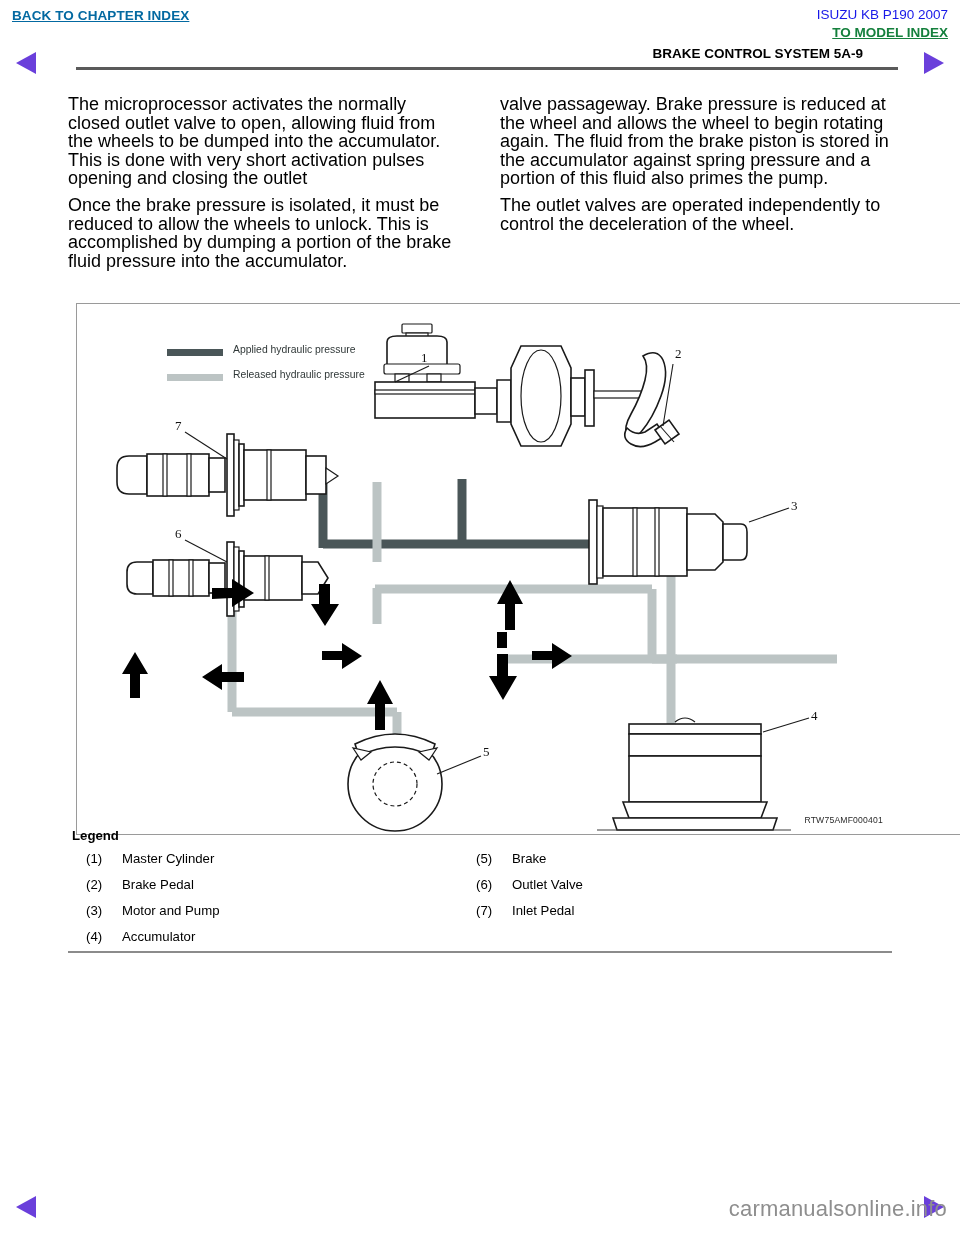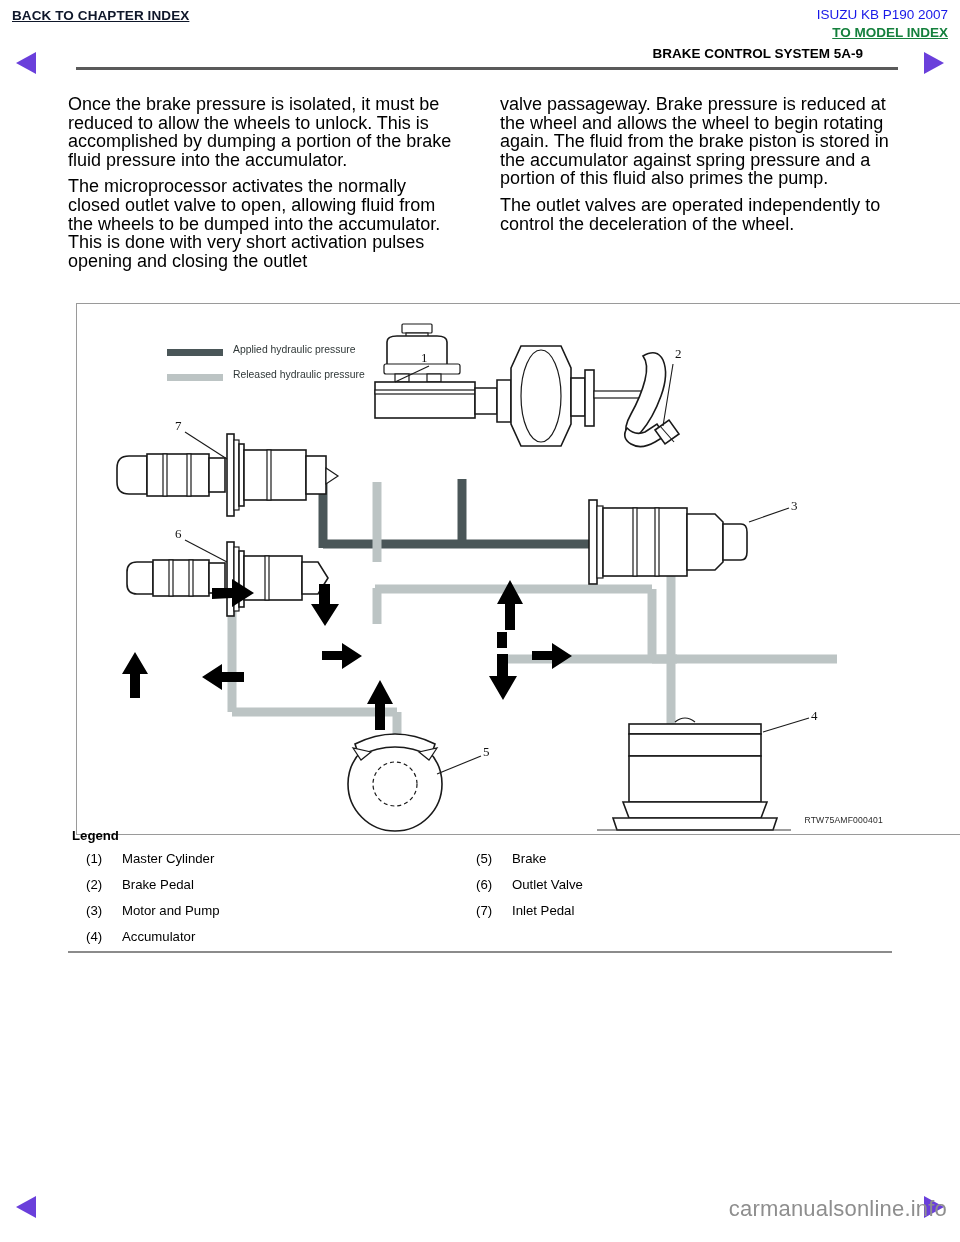--- a/index.html
+++ b/index.html
@@ -16,21 +16,21 @@
   }
 
   
   .top-bar {
     position: absolute; top: 0; left: 0;
     width: 960px; height: 46px;
   }
   .back-link {
     position: absolute; left: 12px; top: 8px;
     font-size: 13.5px; font-weight: bold;
-    color: #0f172a;
+    color: #0369a1;
     letter-spacing: .1px;
     white-space: nowrap;
   }
   .model-title {
     position: absolute; right: 12px; top: 7px;
     font-size: 13.5px; font-weight: normal;
     color: #1818e8;
     text-align: right; white-space: nowrap;
   }
   .model-index {
@@ -167,22 +167,22 @@
 
 <div class="page-head">
   <div class="chapter-title">BRAKE CONTROL SYSTEM   5A-9</div>
   <div class="head-rule"></div>
 </div>
 <div class="nav-arrow left"></div>
 <div class="nav-arrow right"></div>
 
 <div class="columns">
   <div class="col col-left">
+    <p class="para">The microprocessor activates the normally closed outlet valve to open, allowing fluid from the wheels to be dumped into the accumulator. This is done with very short activation pulses opening and closing the outlet</p>
     <p class="para">Once the brake pressure is isolated, it must be reduced to allow the wheels to unlock. This is accomplished by dumping a portion of the brake fluid pressure into the accumulator.</p>
-    <p class="para">The microprocessor activates the normally closed outlet valve to open, allowing fluid from the wheels to be dumped into the accumulator. This is done with very short activation pulses opening and closing the outlet</p>
   </div>
   <div class="col col-right">
     <p class="para">valve passageway. Brake pressure is reduced at the wheel and allows the wheel to begin rotating again. The fluid from the brake piston is stored in the accumulator against spring pressure and a portion of this fluid also primes the pump.</p>
     <p class="para">The outlet valves are operated independently to control the deceleration of the wheel.</p>
   </div>
 </div>
 
 <div class="figure-frame">
 
   <div class="key key-a">

